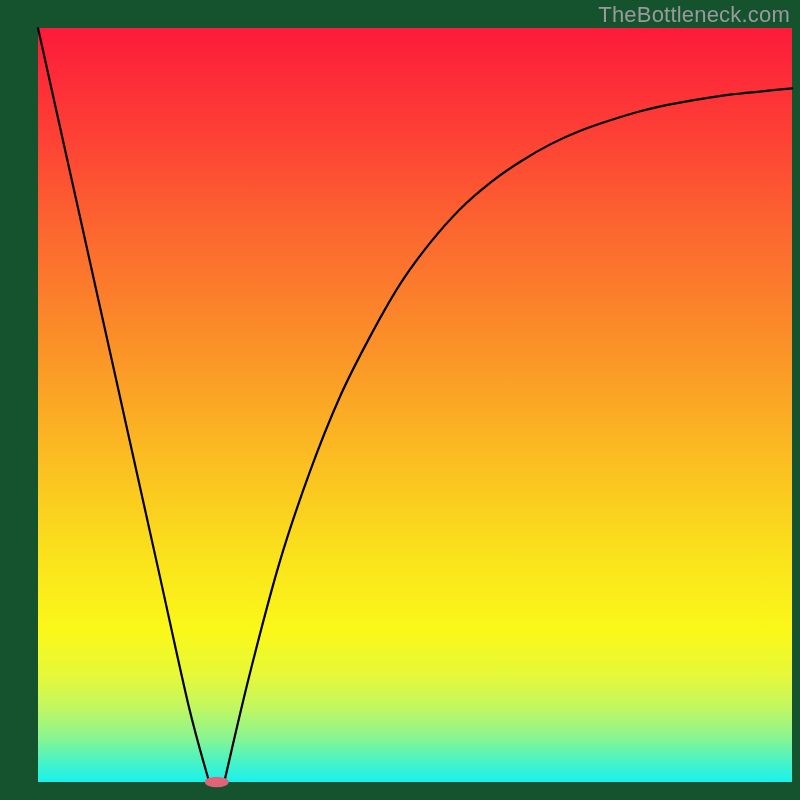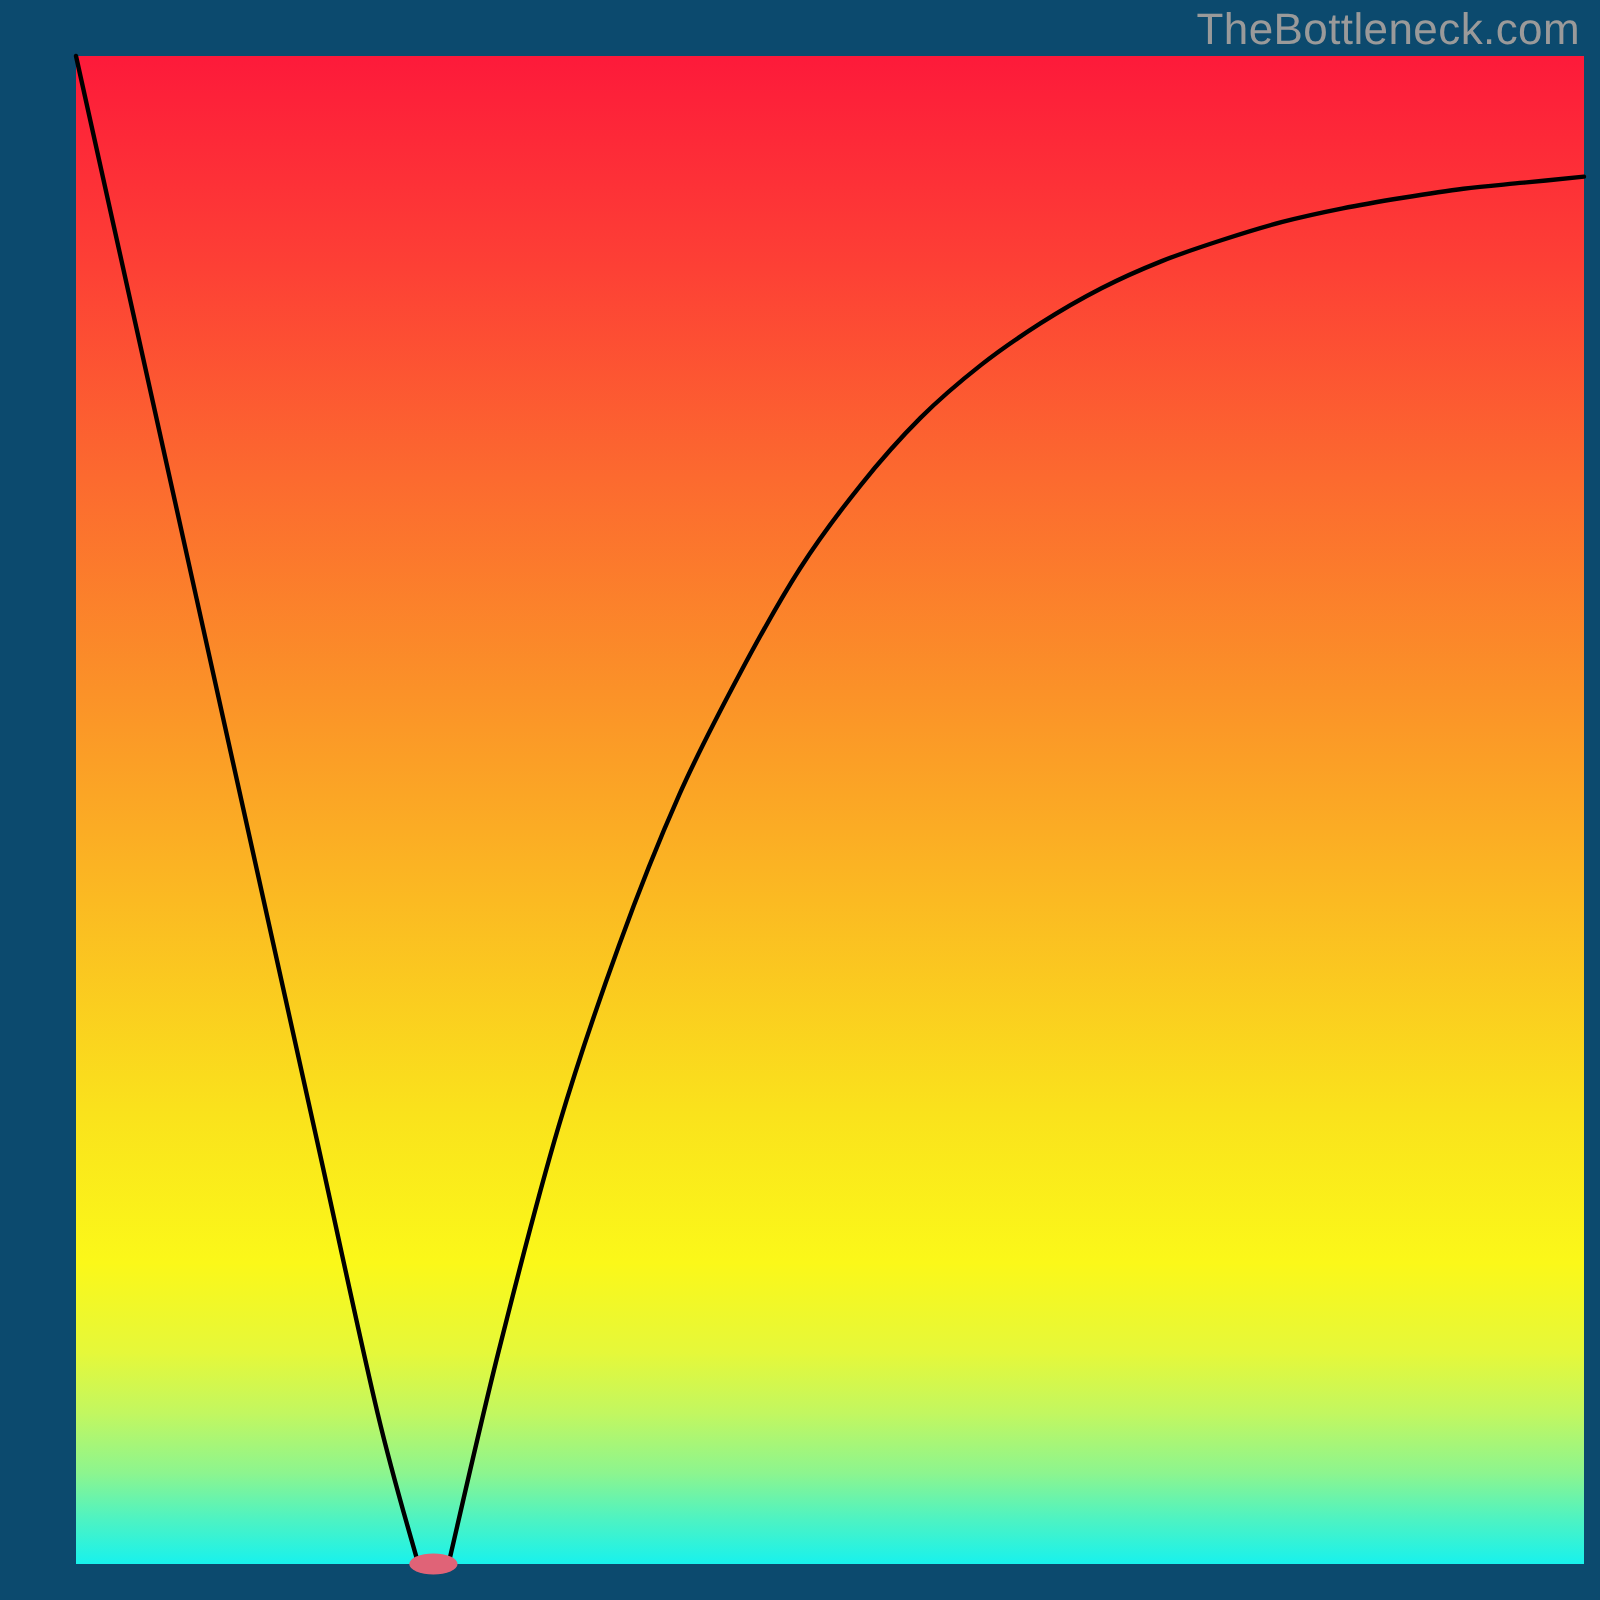--- a/index.html
+++ b/index.html
@@ -8,21 +8,21 @@
     width: 800px;
     height: 800px;
     overflow: hidden;
     background: #000;
     font-family: Arial, Helvetica, sans-serif;
   }
   .frame {
     position: relative;
     width: 800px;
     height: 800px;
-    background: #0c4a6e;
+    background: #14532d;
   }
   .source {
     position: absolute;
     top: 2px;
     right: 10px;
     color: #9a9a9a;
     font-size: 22px;
     letter-spacing: 0.2px;
     user-select: text;
     z-index: 5;

